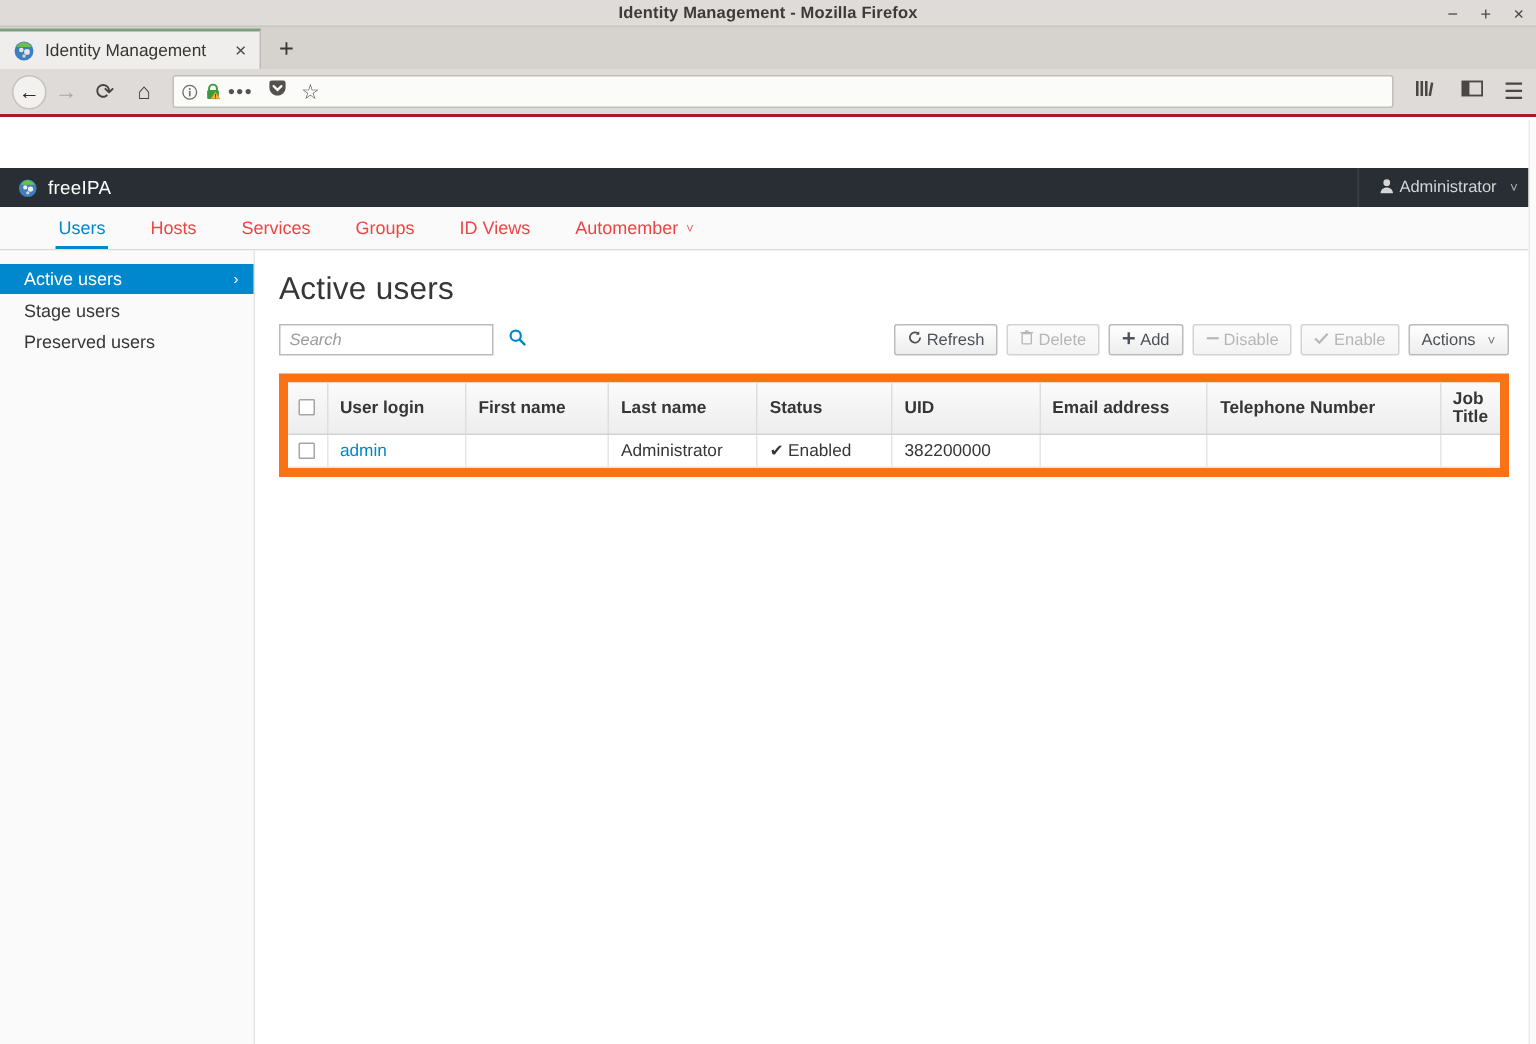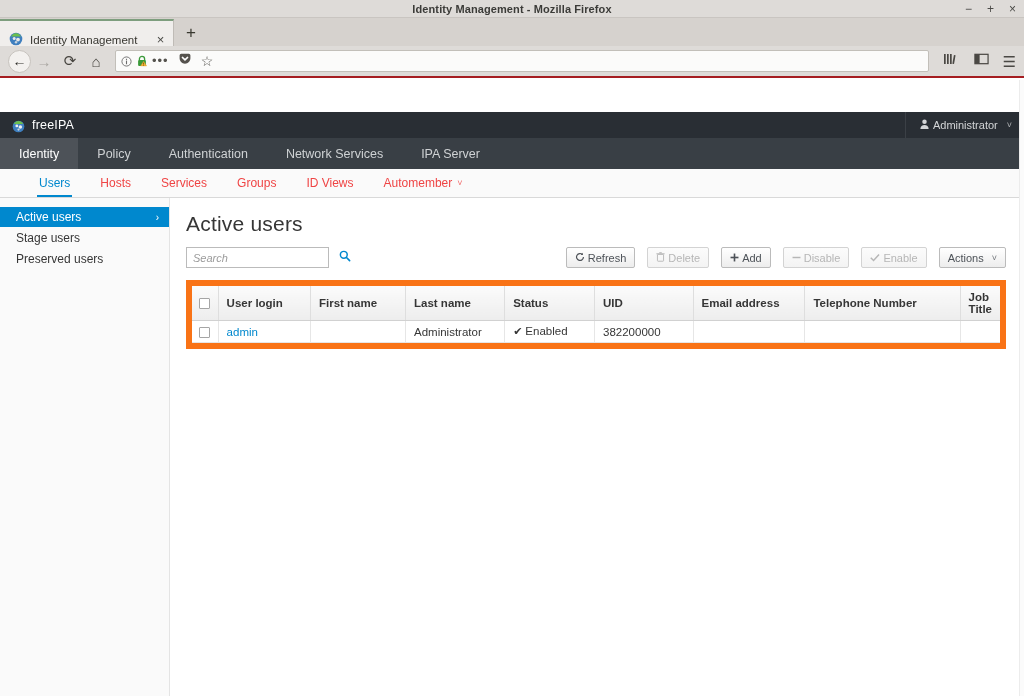--- a/index.html
+++ b/index.html
@@ -40,21 +40,21 @@
     background: #d6d2ce;
     display: flex; align-items: flex-end;
     padding-left: 0;
     position: relative;
   }
   .tab {
     height: 27px; width: 174px;
     background: #f0eeec;
     border-top: 2px solid #7e9e7e;
     border-right: 1px solid #bfbbb6;
-    display: flex; align-items: flex-end;
+    display: flex; align-items: center;
     padding: 0 6px 0 9px;
     position: relative;
   }
   .tab-favicon {
     width: 14px; height: 14px; flex: 0 0 14px;
     margin-right: 7px; position: relative;
   }
   .tab-title {
     font-size: 11.5px; color: #36352f;
     white-space: nowrap; overflow: hidden; text-overflow: ellipsis;
@@ -195,21 +195,21 @@
   }
   .search-box input {
     flex: 1; border: none; outline: none;
     font-size: 11px; font-style: italic; color: #8a8a8a;
     font-family: "Liberation Sans", sans-serif;
     background: transparent;
   }
   .search-box input::placeholder { color: #9b9b9b; font-style: italic; }
   .search-ico { color: #0088ce; font-size: 12px; margin-left: 3px; }
 
-  .btn-group { display: flex; gap: 12px; padding-left: 36px; }
+  .btn-group { display: flex; gap: 6px; padding-left: 36px; }
   .btn {
     height: 21px;
     border: 1px solid #bbbbbb;
     background: linear-gradient(to bottom, #ffffff 0%, #ededed 100%);
     border-radius: 2px;
     font-size: 11px; color: #4d5258;
     display: flex; align-items: center; gap: 3px;
     padding: 0 8px;
     white-space: nowrap;
   }
@@ -367,27 +367,20 @@
           <svg width="9" height="10" viewBox="0 0 10 11">
             <circle cx="5" cy="3" r="2.5" fill="#d3d5d7"></circle>
             <path d="M0.4 11c0-2.6 2-4.3 4.6-4.3S9.6 8.4 9.6 11z" fill="#d3d5d7"></path>
           </svg>
         </span>
         <span>Administrator</span>
         <span class="caret">˅</span>
       </div>
     </div>
 
-    <div class="ipa-nav">
-      <div class="ipa-nav-item active">Identity</div>
-      <div class="ipa-nav-item">Policy</div>
-      <div class="ipa-nav-item">Authentication</div>
-      <div class="ipa-nav-item">Network Services</div>
-      <div class="ipa-nav-item">IPA Server</div>
-    </div>
 
     <div class="ipa-subnav">
       <div class="ipa-subnav-item active">Users</div>
       <div class="ipa-subnav-item">Hosts</div>
       <div class="ipa-subnav-item">Services</div>
       <div class="ipa-subnav-item">Groups</div>
       <div class="ipa-subnav-item">ID Views</div>
       <div class="ipa-subnav-item">
         <span>Automember</span>
         <span class="caret">˅</span>

